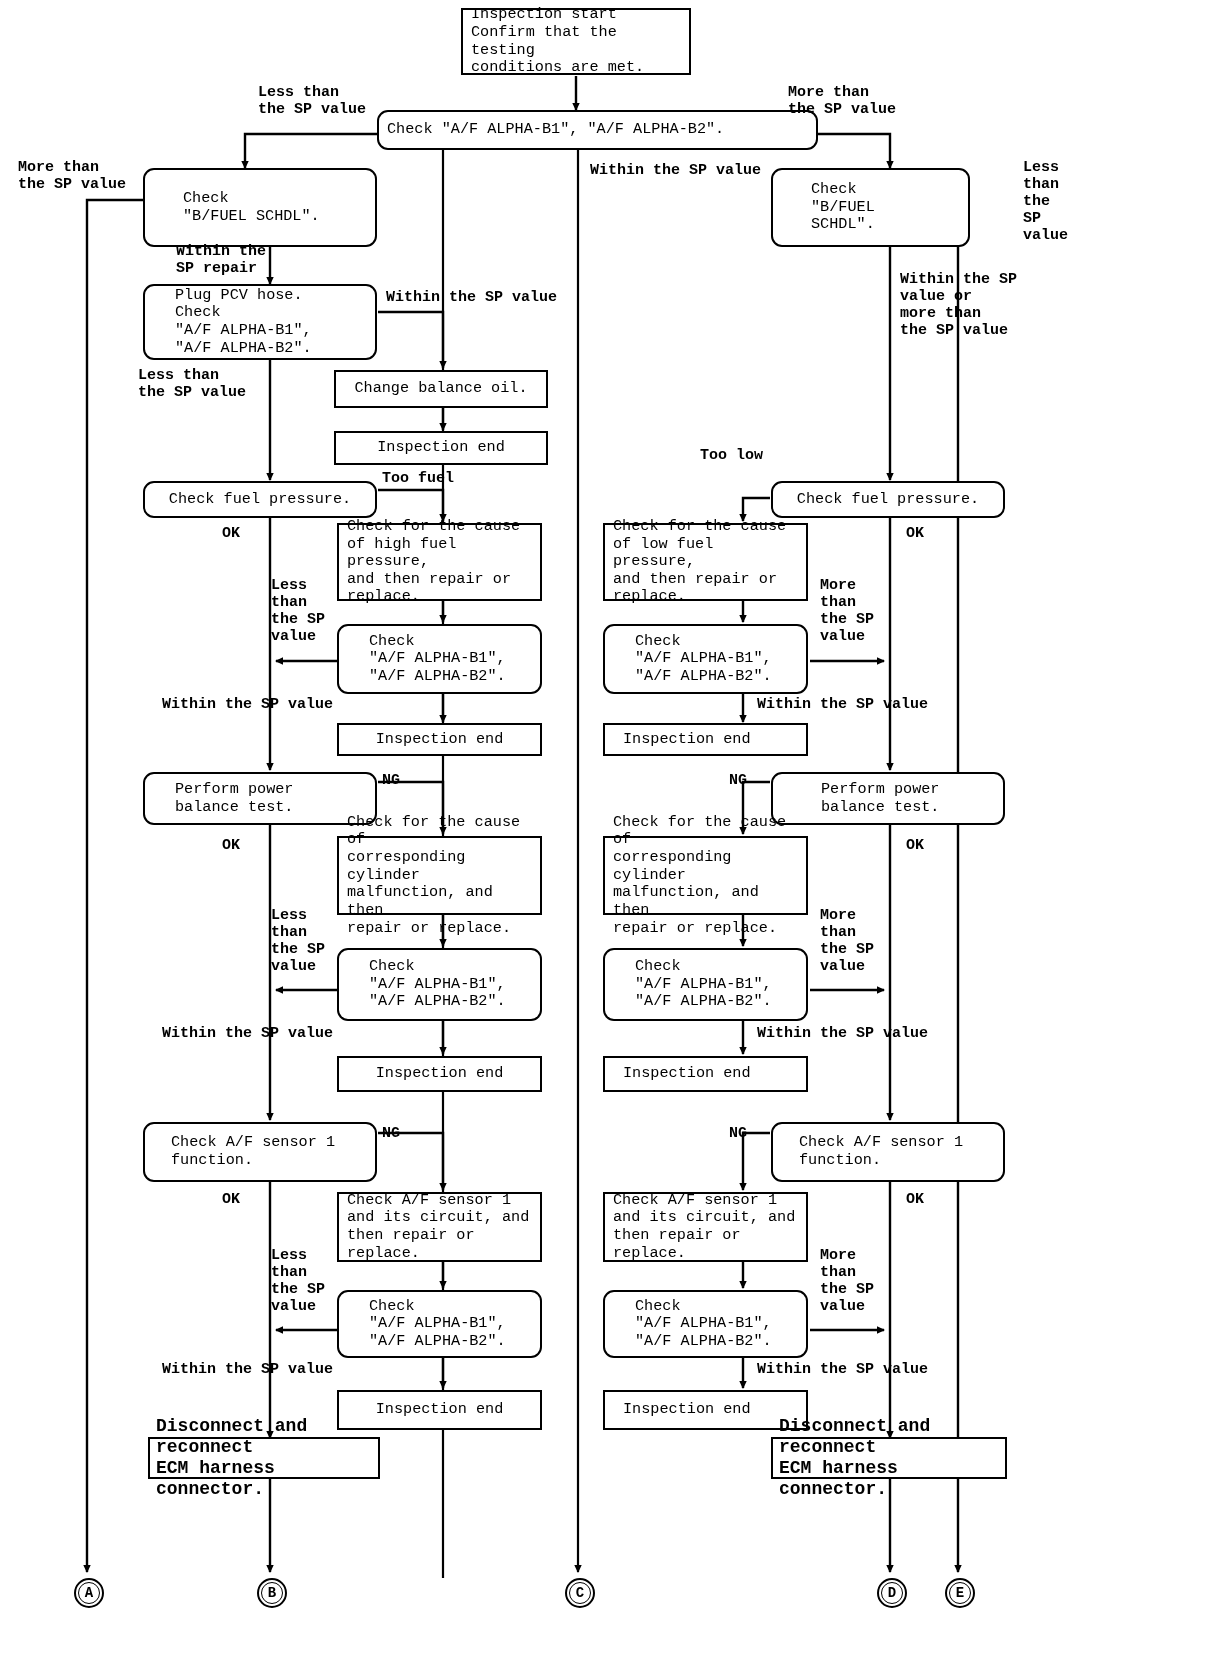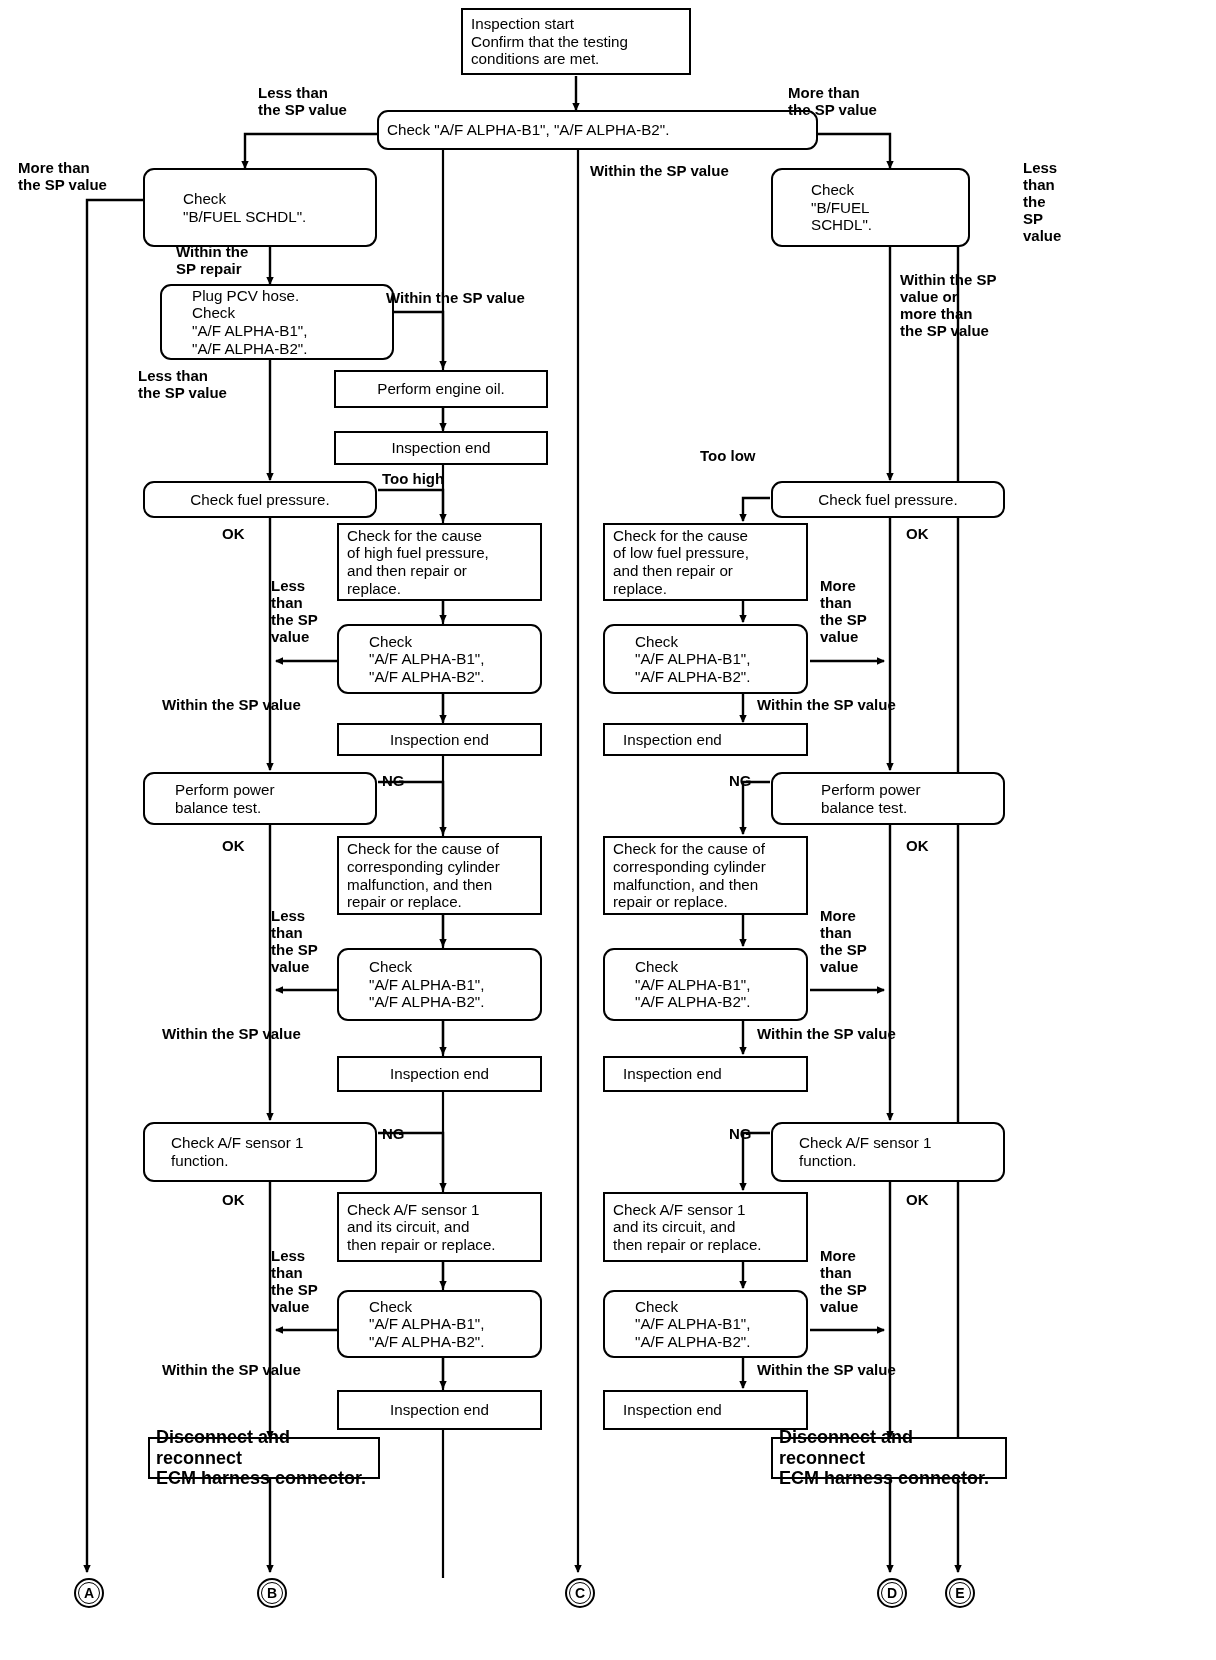--- a/index.html
+++ b/index.html
@@ -1,17 +1,17 @@
 <!DOCTYPE html>
 <html><head>
 <meta charset="utf-8">
 <style>
   html,body{margin:0;padding:0;background:#fff;}
   #root{position:relative;width:1060px;height:1660px;background:#fff;
-        font-family:Liberation Sans, sans-serif;}
+        font-family:Liberation Mono, monospace;}
   svg#wires{position:absolute;left:0;top:0;width:1216px;height:1660px;overflow:visible;}
   .node{position:absolute;box-sizing:border-box;background:#fff;color:#000;
         display:flex;align-items:center;}
   .node .txt{display:block;width:100%;white-space:pre-line;line-height:1.16;}
   .sq{border:2.6px solid #000;border-radius:0;}
   .rr{border:2.6px solid #000;border-radius:11px;}
   .pad{padding:3px 8px;}
   .c-left{text-align:left;}
   .c-center{text-align:center;}
   .f15{font-size:15.2px;}
@@ -125,29 +125,29 @@
   <div class="node rr c-left f15" style="left:143px;top:168px;width:234px;height:79px;padding:3px 38px;">
     <span class="txt">Check
 "B/FUEL SCHDL".</span>
   </div>
 
   <div class="node rr c-left f15" style="left:771px;top:168px;width:199px;height:79px;padding:3px 38px;">
     <span class="txt">Check
 "B/FUEL SCHDL".</span>
   </div>
 
-  <div class="node rr c-left f15" style="left:160px;top:284px;width:234px;height:76px;padding:10px 30px;justify-content:flex-end;">
+  <div class="node rr c-left f15" style="left:143px;top:284px;width:234px;height:76px;padding:10px 30px;justify-content:flex-end;">
     <span class="txt">Plug PCV hose.
 Check
 "A/F ALPHA-B1",
 "A/F ALPHA-B2".</span>
   </div>
 
   <div class="node sq pad c-center f15" style="left:334px;top:370px;width:214px;height:38px;">
-    <span class="txt">Perform engine oil.</span>
+    <span class="txt">Change balance oil.</span>
   </div>
 
   <div class="node sq pad c-center f15" style="left:334px;top:431px;width:214px;height:34px;">
     <span class="txt">Inspection end</span>
   </div>
 
   <div class="node rr c-center f15" style="left:143px;top:481px;width:234px;height:37px;padding:3px 8px;">
     <span class="txt">Check fuel pressure.</span>
   </div>
 
@@ -305,21 +305,21 @@
   <div class="lbl" style="left:900px;top:250px;margin-top:22px;">Within the SP
 value or
 more than
 the SP value</div>
 
   <div class="lbl" style="left:386px;top:290px;">Within the SP value</div>
 
   <div class="lbl" style="left:138px;top:368px;">Less than
 the SP value</div>
 
-  <div class="lbl" style="left:382px;top:471px;">Too high</div>
+  <div class="lbl" style="left:382px;top:471px;">Too fuel</div>
 
   <div class="lbl" style="left:700px;top:448px;">Too low</div>
 
   <div class="lbl" style="left:222px;top:526px;">OK</div>
 
   <div class="lbl" style="left:906px;top:526px;">OK</div>
 
   <div class="lbl" style="left:271px;top:578px;">Less
 than
 the SP

